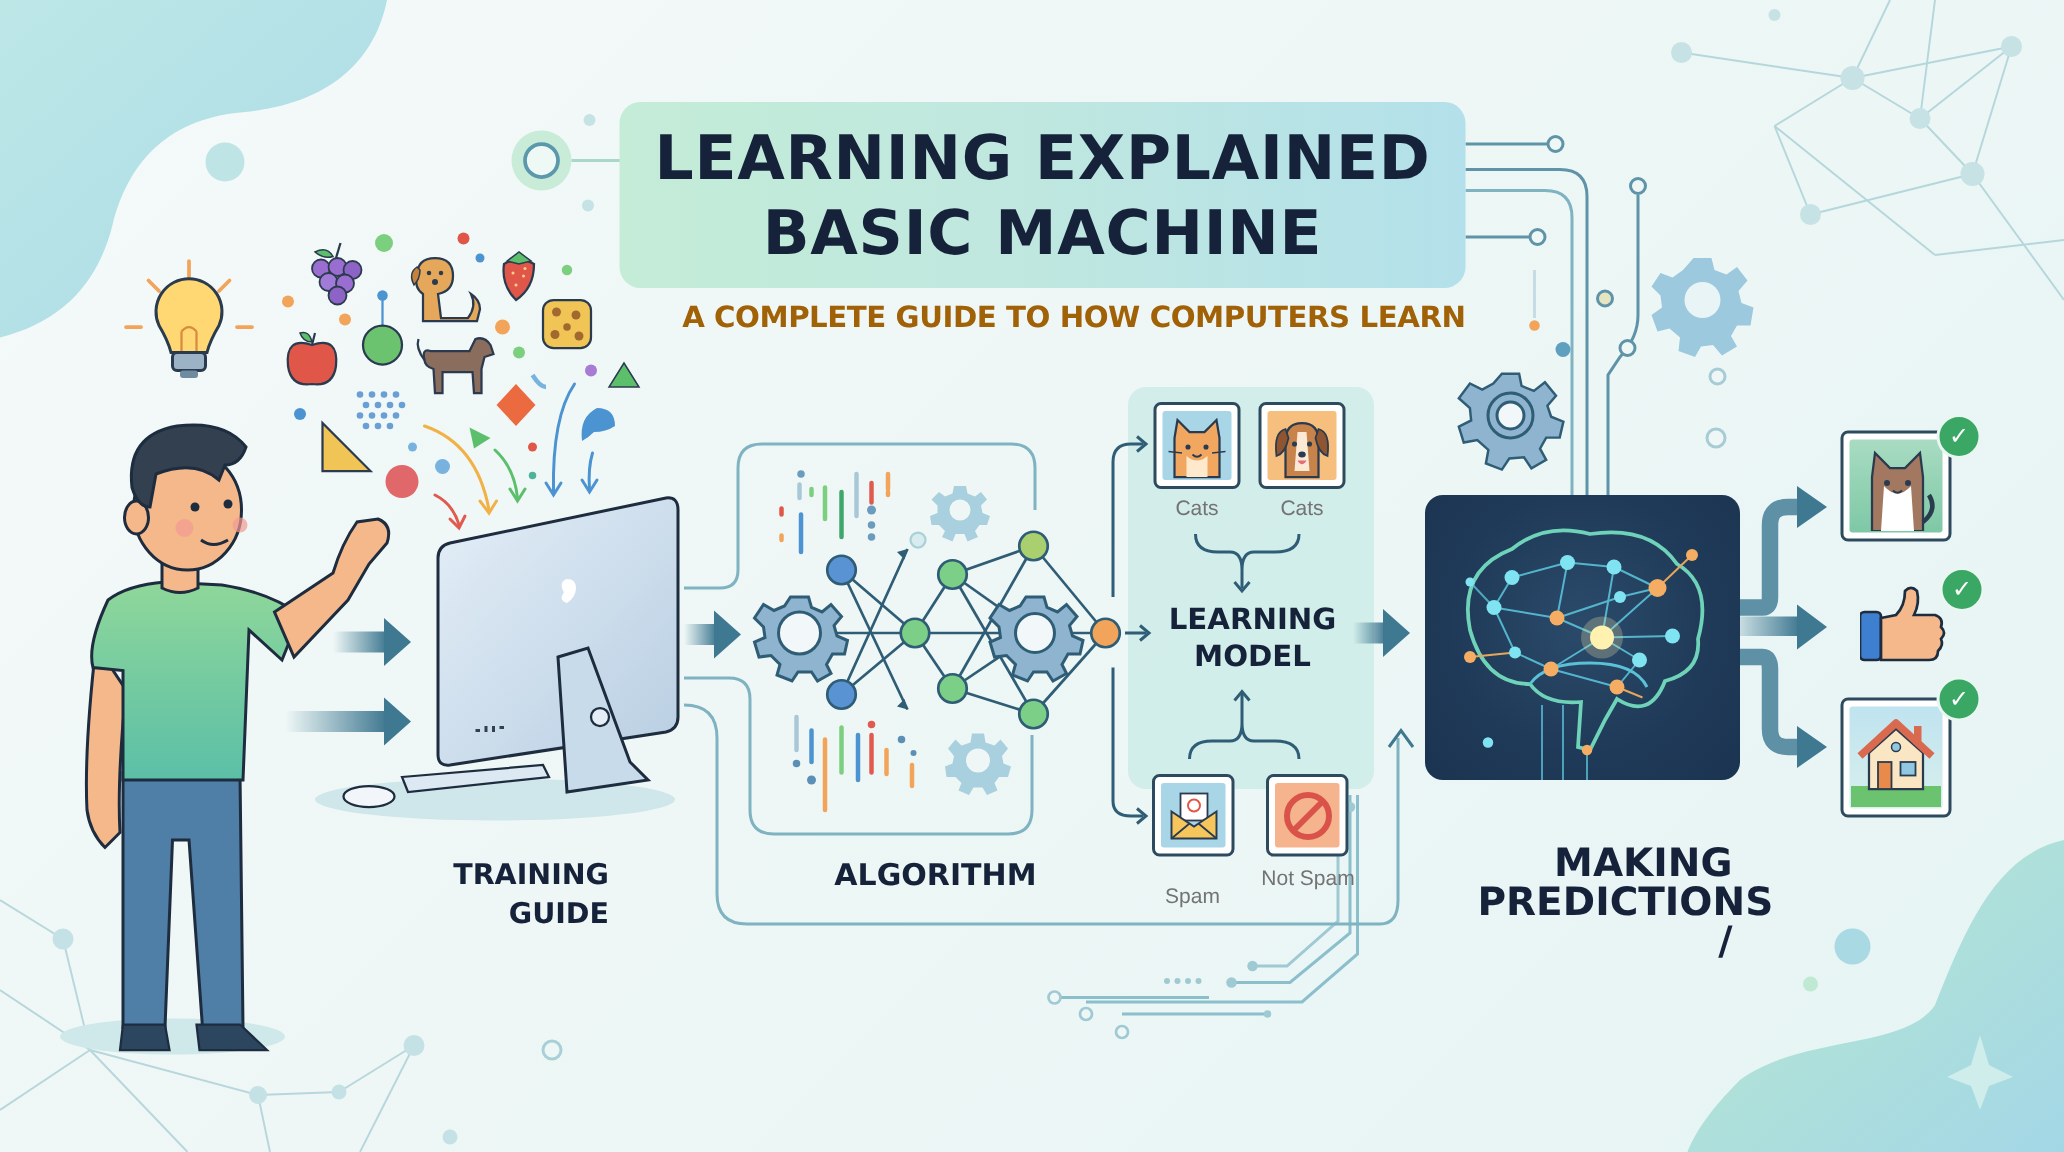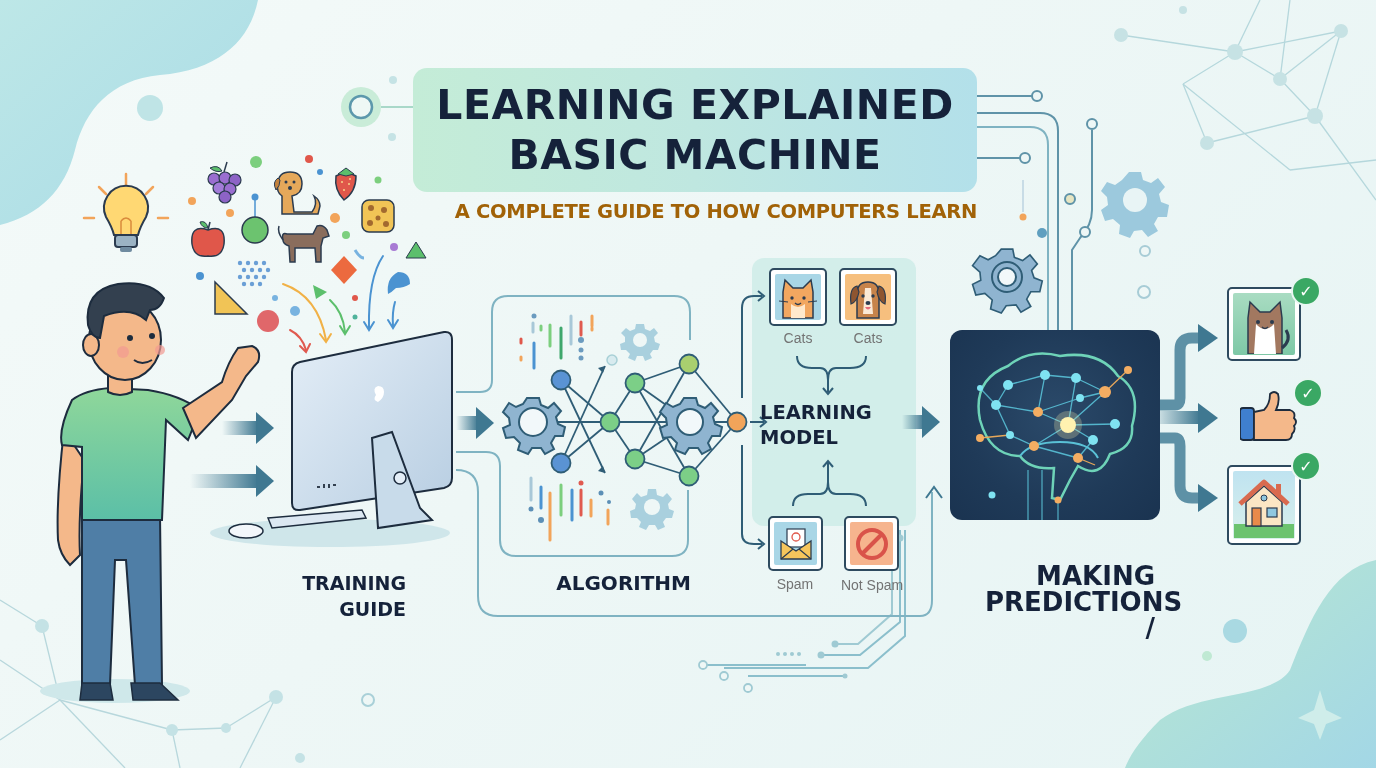--- a/index.html
+++ b/index.html
@@ -12,21 +12,21 @@
     background:linear-gradient(90deg,#c4ecd7 0%,#bfe7e0 50%,#b3e0ea 100%);
     display:flex;flex-direction:column;align-items:center;justify-content:center;}
   .title-line{font-family:"DejaVu Sans",sans-serif;font-weight:bold;font-size:41px;letter-spacing:0.5px;color:#15223a;line-height:50px;}
   .subtitle{position:absolute;left:413px;top:200px;width:564px;text-align:right;font-family:"DejaVu Sans",sans-serif;
     font-size:19.5px;font-weight:bold;color:#a16207;letter-spacing:-0.3px;}
   .stage-label{position:absolute;text-align:right;font-family:"DejaVu Sans",sans-serif;font-weight:bold;color:#15223a;line-height:26px;}
   .model-panel{position:absolute;left:752px;top:258px;width:164px;height:268px;border-radius:12px;background:rgba(190,232,224,0.55);}
   .tile{position:absolute;width:58px;height:58px;border:2px solid #2e4a5f;border-radius:5px;background:#fff;box-sizing:border-box;padding:4px;}
   .tile-inner{width:100%;height:100%;border-radius:2px;display:flex;align-items:center;justify-content:center;}
   .tile-label{position:absolute;font-size:14px;color:#737373;text-align:center;}
-  .model-text{position:absolute;left:760px;top:400px;width:150px;font-family:"DejaVu Sans",sans-serif;font-weight:bold;font-size:19.5px;line-height:25px;color:#15223a;}
+  .model-text{position:absolute;left:760px;top:400px;width:150px;text-align:center;font-family:"DejaVu Sans",sans-serif;font-weight:bold;font-size:19.5px;line-height:25px;color:#15223a;}
   .brain-box{position:absolute;left:950px;top:330px;width:210px;height:190px;border-radius:12px;
     background:radial-gradient(circle at 50% 45%,#2b4a6a 0%,#1f3a58 60%,#1a3350 100%);overflow:hidden;}
   .check{position:absolute;width:26px;height:26px;border-radius:50%;background:#3aa864;border:2px solid #e9f6f2;display:flex;align-items:center;justify-content:center;color:#fff;font-size:16px;font-weight:bold;}
 </style>
 </head>
 <body>
 
 <svg class="layer" width="1376" height="768">
   <defs>
     <linearGradient id="blobTL" x1="0" y1="0" x2="1" y2="1">
@@ -524,21 +524,21 @@
   </div>
 </div>
 <div class="tile" style="left:844px;top:516px;width:55px;height:55px;">
   <div class="tile-inner" style="background:#f6b48e;">
     <svg width="42" height="42" viewBox="0 0 42 42">
       <circle cx="21" cy="21" r="14" fill="none" stroke="#d9534a" stroke-width="4"></circle>
       <line x1="11" y1="31" x2="31" y2="11" stroke="#d9534a" stroke-width="4"></line>
     </svg>
   </div>
 </div>
-<div class="tile-label" style="left:762px;top:576px;width:66px;text-align:center;">Spam</div>
+<div class="tile-label" style="left:762px;top:589px;width:66px;text-align:center;">Spam</div>
 <div class="tile-label" style="left:832px;top:577px;width:80px;">Not Spam</div>
 
 <svg class="layer" width="1376" height="768">
   <defs>
     <linearGradient id="arrowGrad2" x1="0" y1="0" x2="1" y2="0">
       <stop offset="0" stop-color="#3f7891" stop-opacity="0"></stop>
         <stop offset="1" stop-color="#3f7891"></stop>
     </linearGradient>
   </defs>
   <rect x="902" y="415" width="22" height="14" fill="url(#arrowGrad2)"></rect>

